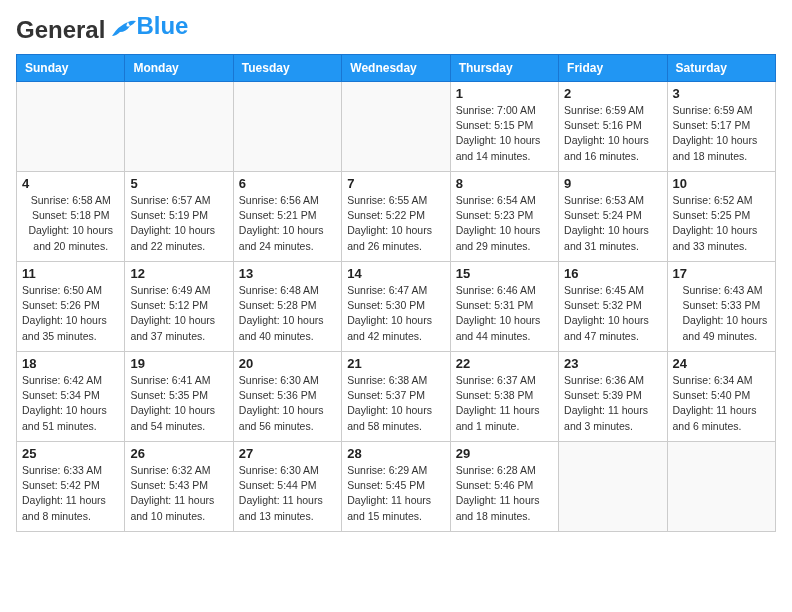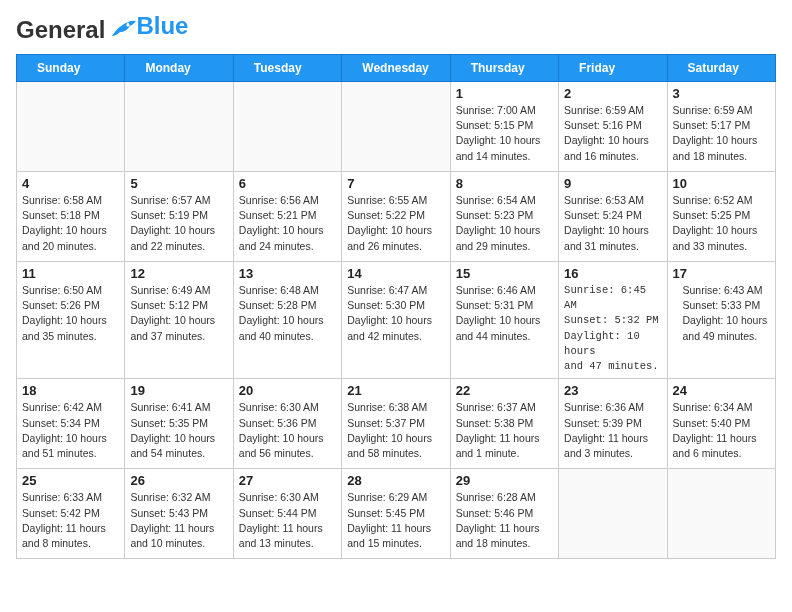--- a/index.html
+++ b/index.html
@@ -35,21 +35,21 @@
       color: #555;
     }
     .calendar {
       width: 100%;
       border-collapse: collapse;
       font-size: 11px;
     }
     .calendar thead tr th {
       background: #2196f3;
       color: #fff;
-      padding: 6px 20px;
+      padding: 6px 8px;
       text-align: left;
       font-size: 12px;
       border: 1px solid #1976d2;
     }
     .calendar tbody tr td {
       border: 1px solid #ccc;
       vertical-align: top;
       padding: 4px 5px;
       width: calc(100% / 7);
       min-height: 80px;
@@ -126,21 +126,21 @@
           <div class="day-num">3</div>
           <div class="day-info" style="white-space: pre-line;">Sunrise: 6:59 AM
 Sunset: 5:17 PM
 Daylight: 10 hours
 and 18 minutes.</div>
         </td>
       </tr>
       <tr>
         <td>
           <div class="day-num">4</div>
-          <div class="day-info" style="white-space: pre-line;">Sunrise: 6:58 AM
+          <div class="day-info" style="white-space: pre-line; text-align: center;">Sunrise: 6:58 AM
 Sunset: 5:18 PM
 Daylight: 10 hours
 and 20 minutes.</div>
         </td>
         <td>
           <div class="day-num">5</div>
           <div class="day-info" style="white-space: pre-line;">Sunrise: 6:57 AM
 Sunset: 5:19 PM
 Daylight: 10 hours
 and 22 minutes.</div>
@@ -212,21 +212,21 @@
         </td>
         <td>
           <div class="day-num">15</div>
           <div class="day-info" style="white-space: pre-line;">Sunrise: 6:46 AM
 Sunset: 5:31 PM
 Daylight: 10 hours
 and 44 minutes.</div>
         </td>
         <td>
           <div class="day-num">16</div>
-          <div class="day-info" style="white-space: pre-line; font-family: Liberation Mono, monospace;">Sunrise: 6:45 AM
+          <div class="day-info" style="white-space: pre-line;">Sunrise: 6:45 AM
 Sunset: 5:32 PM
 Daylight: 10 hours
 and 47 minutes.</div>
         </td>
         <td>
           <div class="day-num">17</div>
           <div class="day-info" style="white-space: pre-line; margin-left: 10px;">Sunrise: 6:43 AM
 Sunset: 5:33 PM
 Daylight: 10 hours
 and 49 minutes.</div>

